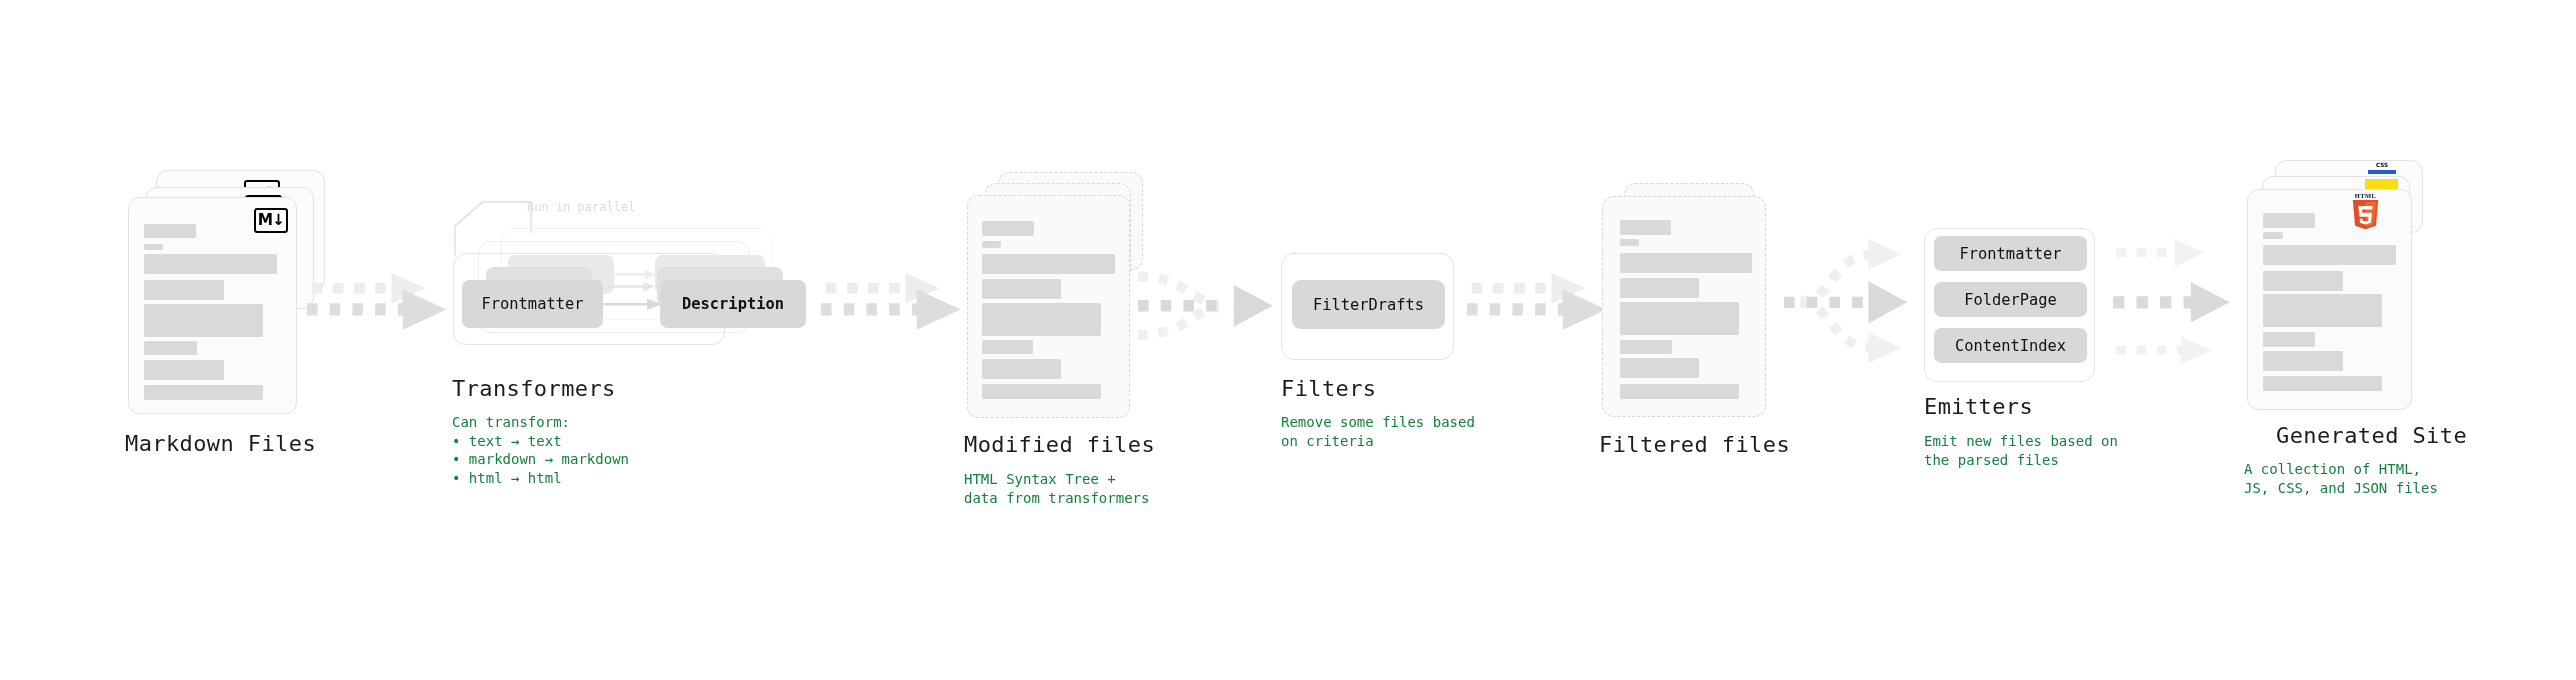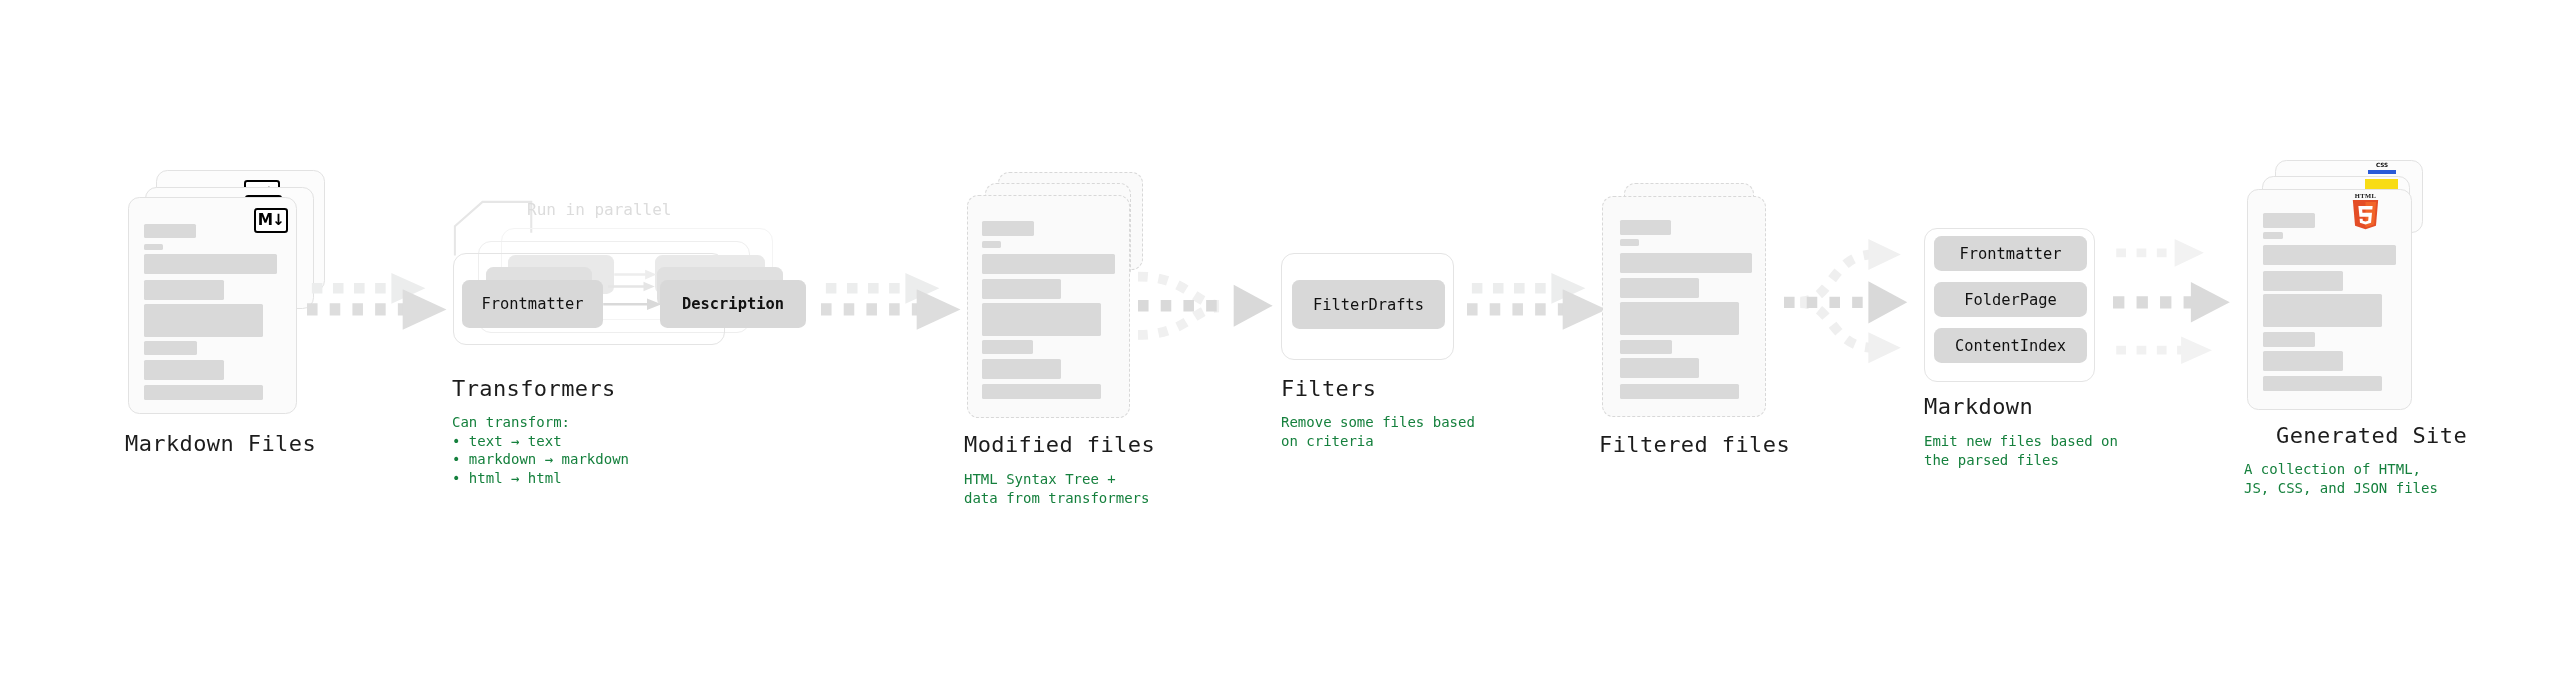--- a/index.html
+++ b/index.html
@@ -93,21 +93,21 @@
     font-family: "DejaVu Sans", "Liberation Sans", sans-serif;
     font-weight: bold;
     font-size: 15.4px;
     color: #000;
     line-height: 1;
     letter-spacing: -0.8px;
   }
 
   .run-parallel {
     position: absolute;
-    font-size: 16px;
+    font-size: 12px;
     color: #dcdcdc;
     white-space: nowrap;
   }
 </style>
 </head>
 <body>
 
 <div id="stage">
 
   <div>
@@ -219,21 +219,21 @@
       <path d="M0,112 C60,112 70,78 100,78"></path>
     </g>
     <g stroke="#d9d9d9" stroke-width="14" stroke-dasharray="13 15" fill="none">
       <line x1="0" y1="76" x2="110" y2="76"></line>
     </g>
     <polygon points="118,50 166,76 118,102" fill="#d9d9d9"></polygon>
   </svg>
 
   <div>
     <div class="group" style="left:1281px; top:253px; width:173px; height:107px;"></div>
-    <div class="chip" style="left:1292px; top:280px; width:153px; height:49px;">FilterDrafts</div>
+    <div class="chip" style="left:1292px; top:280px; width:153px; height:49px;border-radius:9px;">FilterDrafts</div>
 
     <div class="stage-title" style="left:1281px; top:376px;">Filters</div>
     <div class="stage-desc" style="left:1281px; top:413px; width:252px;">Remove some files based
 on criteria</div>
   </div>
 
   <svg class="conn" style="left:1467px; top:268px;" width="146" height="65" viewBox="0 0 180 80">
     <g stroke="#eceded" stroke-width="13" stroke-dasharray="13 13" fill="none">
       <line x1="6" y1="25" x2="110" y2="25"></line>
     </g>
@@ -272,21 +272,21 @@
     </g>
     <polygon points="104,78 152,104 104,130" fill="#d9d9d9"></polygon>
   </svg>
 
   <div>
     <div class="group" style="left:1924px; top:228px; width:171px; height:154px;"></div>
     <div class="chip" style="left:1934px; top:236px; width:153px; height:35px;">Frontmatter</div>
     <div class="chip" style="left:1934px; top:282px; width:153px; height:35px;">FolderPage</div>
     <div class="chip" style="left:1934px; top:328px; width:153px; height:35px;">ContentIndex</div>
 
-    <div class="stage-title" style="left:1924px; top:394px;">Markdown</div>
+    <div class="stage-title" style="left:1924px; top:394px;">Emitters</div>
     <div class="stage-desc" style="left:1924px; top:432px; width:260px;">Emit new files based on
 the parsed files</div>
   </div>
 
   <svg class="conn" style="left:2113px; top:218px;" width="146" height="150" viewBox="0 0 180 185">
     <g stroke="#f1f1f1" stroke-width="11" stroke-dasharray="12 13" fill="none">
       <line x1="4" y1="43" x2="80" y2="43"></line>
     </g>
     <polygon points="76,26 112,43 76,60" fill="#f2f2f2"></polygon>
     <g stroke="#dadada" stroke-width="15" stroke-dasharray="14 15" fill="none">

